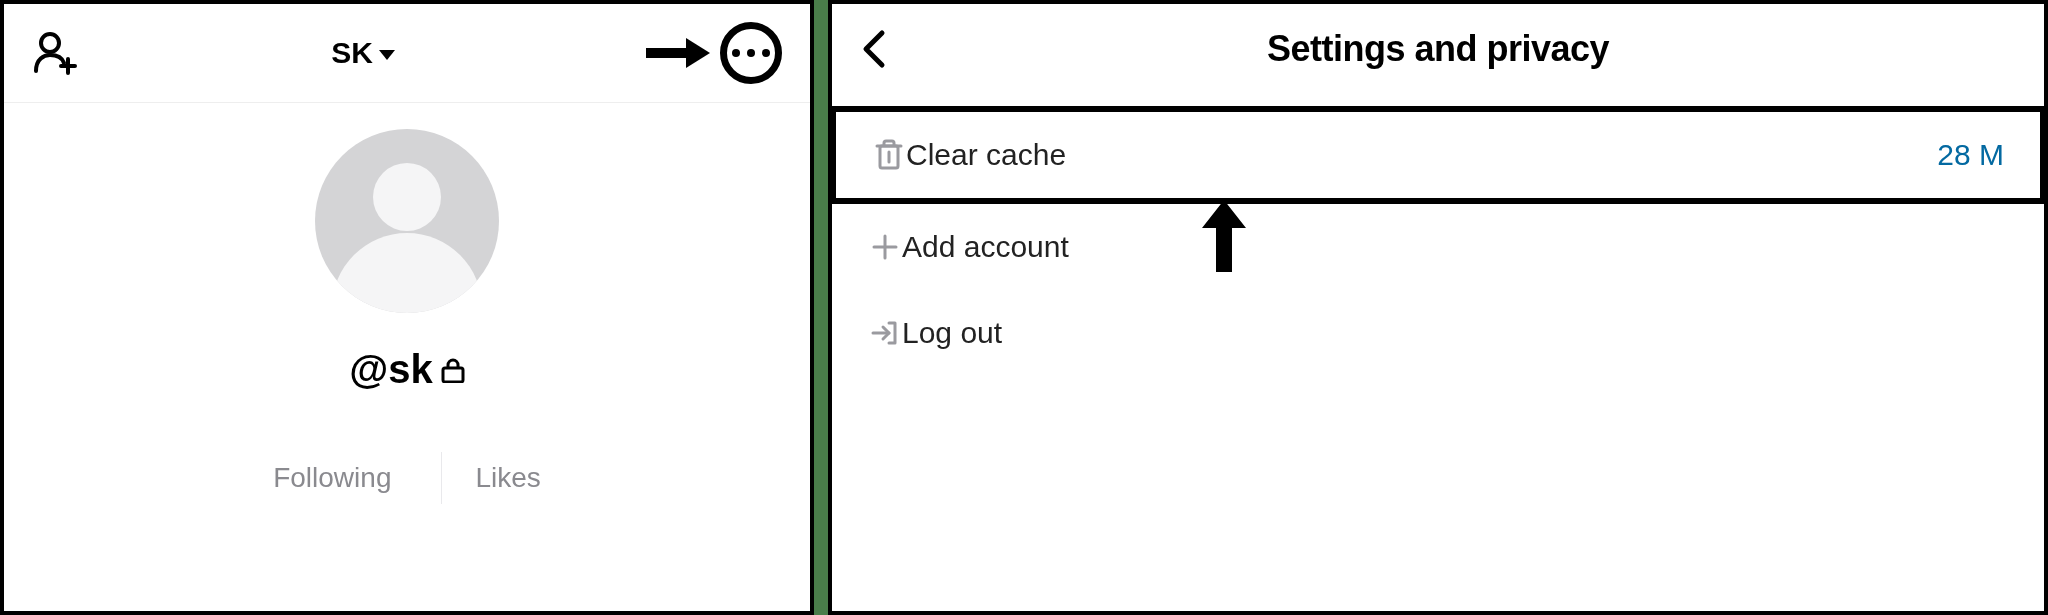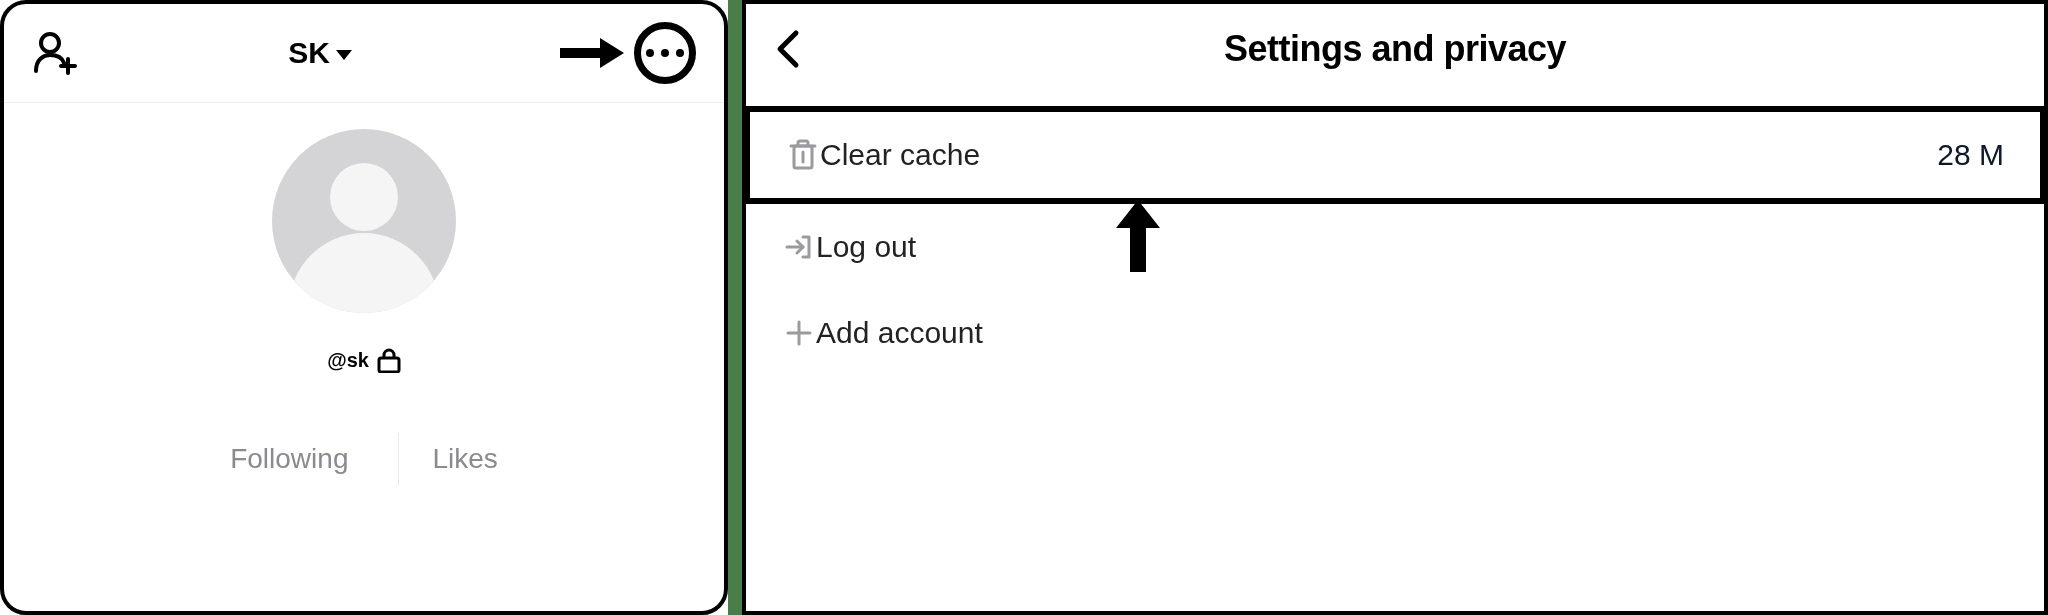--- a/index.html
+++ b/index.html
@@ -9,21 +9,21 @@
       width: 2048px;
       height: 615px;
       display: flex;
     }
     .panel {
       border: 4px solid #000;
       background: #fff;
       height: 615px;
       position: relative;
     }
-    .panel-left { width: 728px; border-radius: 26px; }
+    .panel-left { width: 814px; }
     .divider {
       width: 14px;
       height: 615px;
       background: #4a7d4a;
     }
     .panel-right { flex: 1; }
 
     
     .left-header {
       display: flex;
@@ -91,21 +91,21 @@
       background: #f5f5f6;
       border-radius: 80px 80px 0 0;
       left: 17px; top: 104px;
     }
     .handle-row {
       margin-top: 34px;
       display: flex;
       align-items: center;
       gap: 8px;
       font-weight: 700;
-      font-size: 20px;
+      font-size: 40px;
     }
     .lock-icon svg { display: block; }
 
     .stats {
       display: flex;
       gap: 16px;
       margin-top: 70px;
       align-items: stretch;
     }
     .stat {
@@ -151,21 +151,21 @@
       font-size: 30px;
       color: #222;
     }
     .list-row.highlighted {
       border: 6px solid #000;
       margin: 0 -2px;
     }
     .row-icon { width: 34px; display:flex; justify-content:center; }
     .row-icon svg { display:block; }
     .row-label { flex: 1; }
-    .row-value { color: #0f172a; font-size: 30px; }
+    .row-value { color: #0369a1; font-size: 30px; }
 
     .up-arrow-annot {
       position: absolute;
       left: 370px;
       top: 196px;
     }
     .up-arrow-annot svg { display:block; }
   </style>
 </head>
 <body>
@@ -250,36 +250,36 @@
           <rect x="6" y="8" width="18" height="22" rx="2" fill="none" stroke="#9a9a9f" stroke-width="3"></rect>
           <path d="M15 14 V24" stroke="#9a9a9f" stroke-width="3" stroke-linecap="round"></path>
         </svg>
       </span>
       <span class="row-label">Clear cache</span>
       <span class="row-value">28 M</span>
     </div>
 
     <div class="list-row">
       <span class="row-icon">
+        <svg width="30" height="30" viewBox="0 0 30 30">
+          <path d="M15 4 V26 M4 15 H26" stroke="#9a9a9f" stroke-width="3" stroke-linecap="round"></path>
+        </svg>
+      </span>
+      <span class="row-label">Add account</span>
+    </div>
+
+    <div class="list-row">
+      <span class="row-icon">
         <svg width="32" height="32" viewBox="0 0 32 32">
           <path d="M20 6 H26 V26 H20" fill="none" stroke="#9a9a9f" stroke-width="3" stroke-linecap="round" stroke-linejoin="round"></path>
           <path d="M4 16 H20" stroke="#9a9a9f" stroke-width="3" stroke-linecap="round"></path>
           <path d="M14 10 L20 16 L14 22" fill="none" stroke="#9a9a9f" stroke-width="3" stroke-linecap="round" stroke-linejoin="round"></path>
         </svg>
       </span>
       <span class="row-label">Log out</span>
-    </div>
-
-    <div class="list-row">
-      <span class="row-icon">
-        <svg width="30" height="30" viewBox="0 0 30 30">
-          <path d="M15 4 V26 M4 15 H26" stroke="#9a9a9f" stroke-width="3" stroke-linecap="round"></path>
-        </svg>
-      </span>
-      <span class="row-label">Add account</span>
     </div>
   </div>
 
   <span class="up-arrow-annot">
     <svg width="44" height="72" viewBox="0 0 44 72">
       <polygon points="22,0 44,28 30,28 30,72 14,72 14,28 0,28" fill="#000"></polygon>
     </svg>
   </span>
 </div>
 

